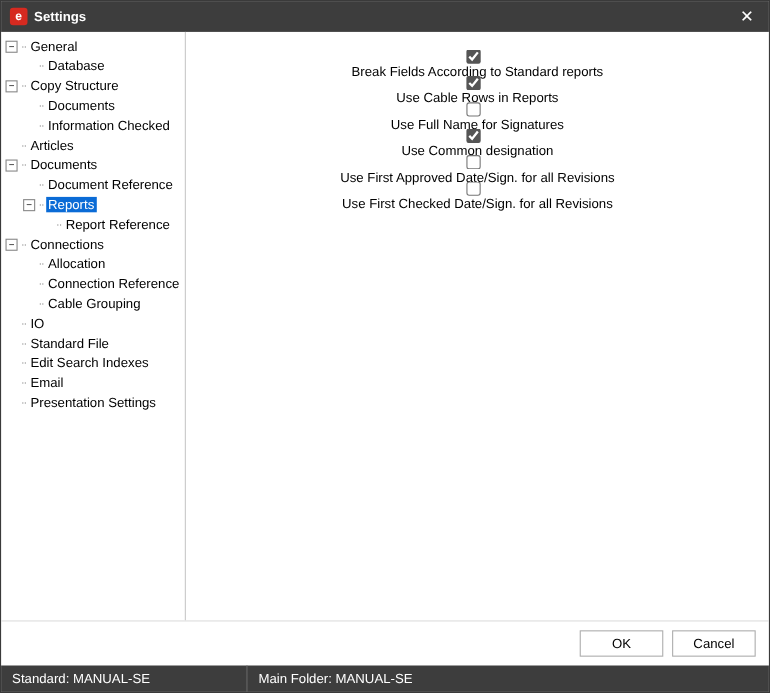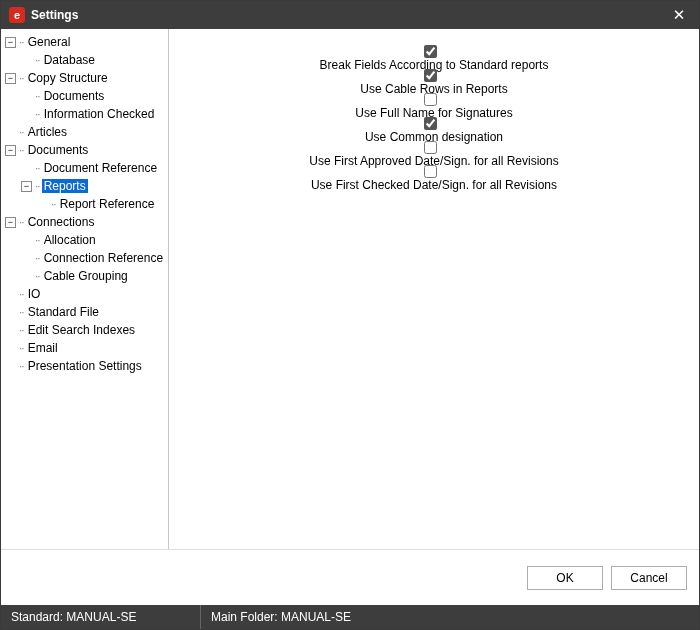--- a/index.html
+++ b/index.html
@@ -101,21 +101,21 @@
     margin-bottom: 0;
     flex-direction: column;
   }
   .check-row input[type=checkbox] {
     width: 13px; height: 13px;
     margin: 0 8px 0 0;
     accent-color: #555;
   }
   .check-row label { cursor: pointer; }
   .buttonbar {
-    height: 56px;
+    height: 41px;
     border-top: 1px solid #ddd;
     display: flex;
     justify-content: flex-end;
     align-items: center;
     padding: 0 12px;
     gap: 8px;
   }
   .buttonbar button {
     min-width: 76px;
     height: 24px;
@@ -330,15 +330,15 @@
       </div>
   </div>
 </div>
 
 <div class="buttonbar">
   <button>OK</button>
   <button>Cancel</button>
 </div>
 
 <div class="statusbar">
-  <div class="seg" style="width:200px">Standard: MANUAL-SE</div>
+  <div class="seg" style="width:224px">Standard: MANUAL-SE</div>
   <div class="seg">Main Folder: MANUAL-SE</div>
 </div>
 
 </body></html>

